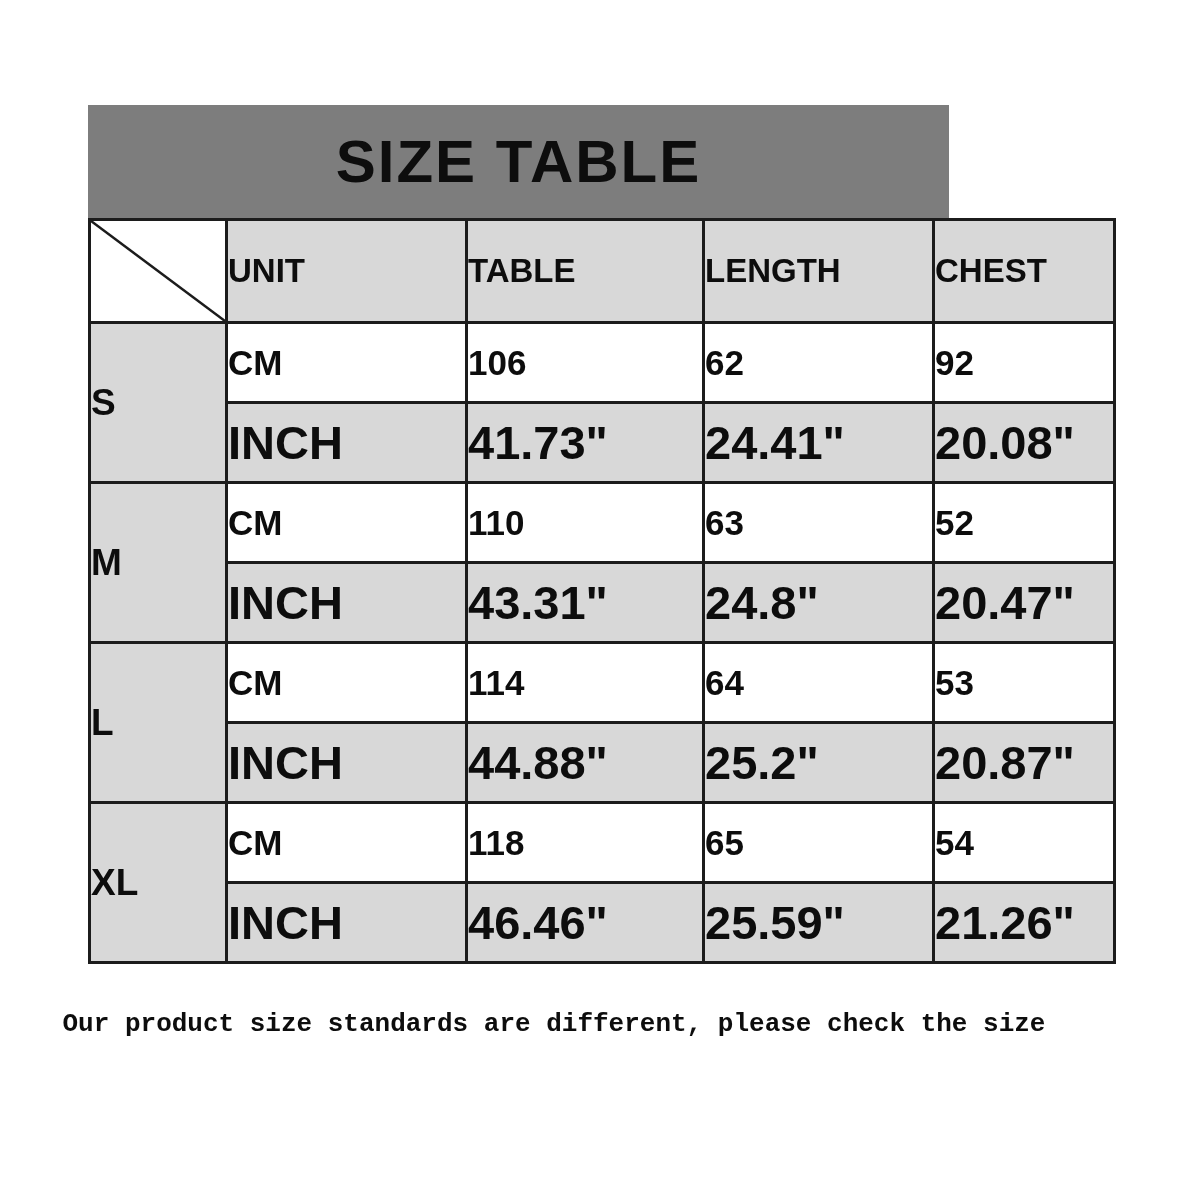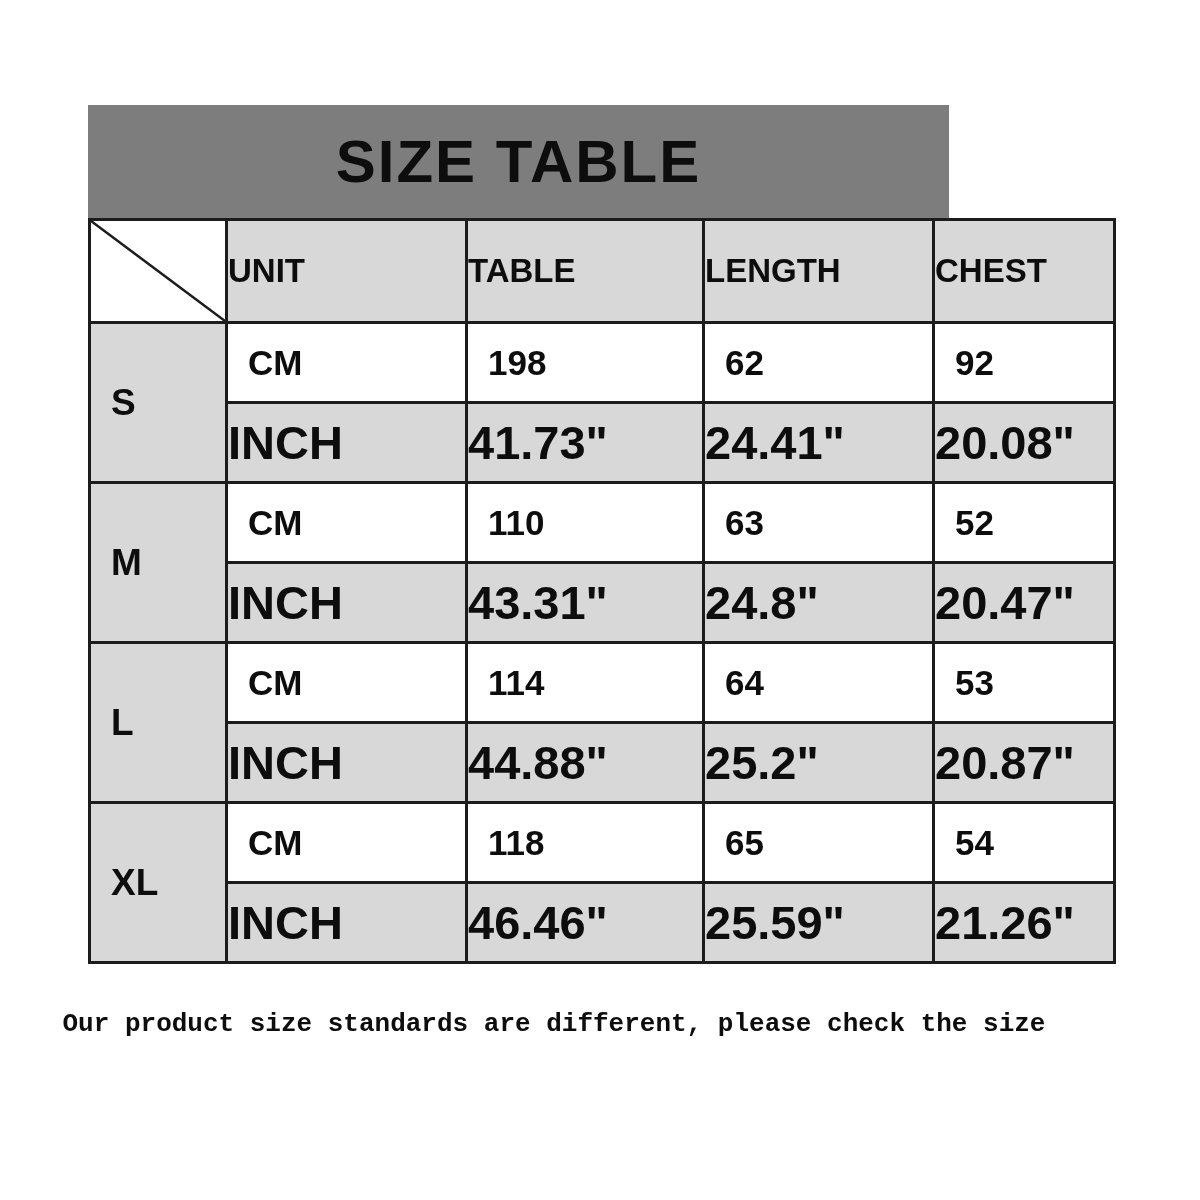--- a/index.html
+++ b/index.html
@@ -17,21 +17,21 @@
   table.size-table{
     position:absolute;left:88px;top:218px;width:1025px;
     border-collapse:collapse;table-layout:fixed;
   }
   table.size-table td{
     border:3px solid #1c1c1c;text-align:left;vertical-align:middle;
     font-weight:bold;padding:0;color:#0d0d0d;
   }
   tr.header-row td{height:100px;background:#d8d8d8;font-size:33px;}
   tr.header-row td.diag{background:#ffffff;}
-  tr.cm-row td{height:77px;background:#ffffff;font-size:35px;padding-left:20px;}
+  tr.cm-row td{height:77px;background:#ffffff;font-size:35px;}
   tr.inch-row td{height:77px;background:#d8d8d8;font-size:47px;}
   tr.cm-row td.size-cell{background:#d8d8d8;font-size:37px;}
   td.no-left{border-left:none;}
   td.no-right{border-right:none;}
   td.diag{position:relative;}
   td.diag svg{position:absolute;left:0;top:0;width:100%;height:100%;display:block;}
   .footer{
     position:absolute;left:0;top:1008px;width:1108px;text-align:center;
     font-family:"Liberation Mono",monospace;font-weight:bold;
     font-size:26px;line-height:33px;color:#0d0d0d;
@@ -64,21 +64,21 @@
       </td>
       <td>UNIT</td>
       <td>TABLE</td>
       <td>LENGTH</td>
       <td class="no-right">CHEST</td>
     </tr>
 
     <tr class="cm-row">
       <td rowspan="2" class="size-cell no-left">S</td>
       <td>CM</td>
-      <td>198</td>
+      <td>106</td>
       <td>62</td>
       <td class="no-right">92</td>
     </tr>
     <tr class="inch-row">
       <td>INCH</td>
       <td>41.73"</td>
       <td>24.41"</td>
       <td class="no-right">20.08"</td>
     </tr>
 

